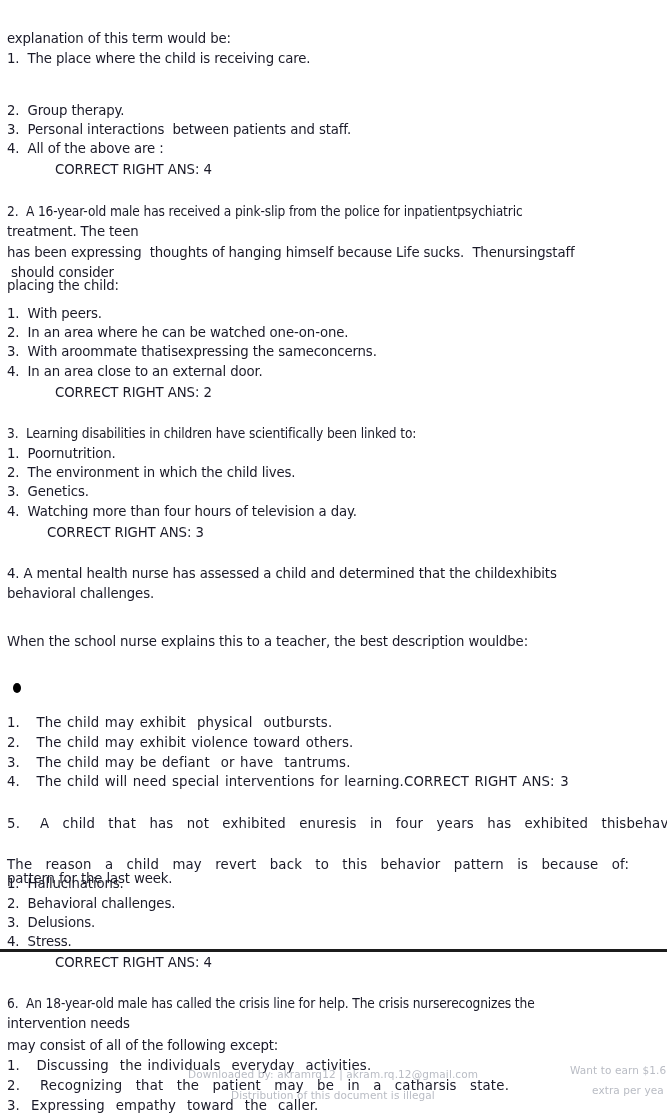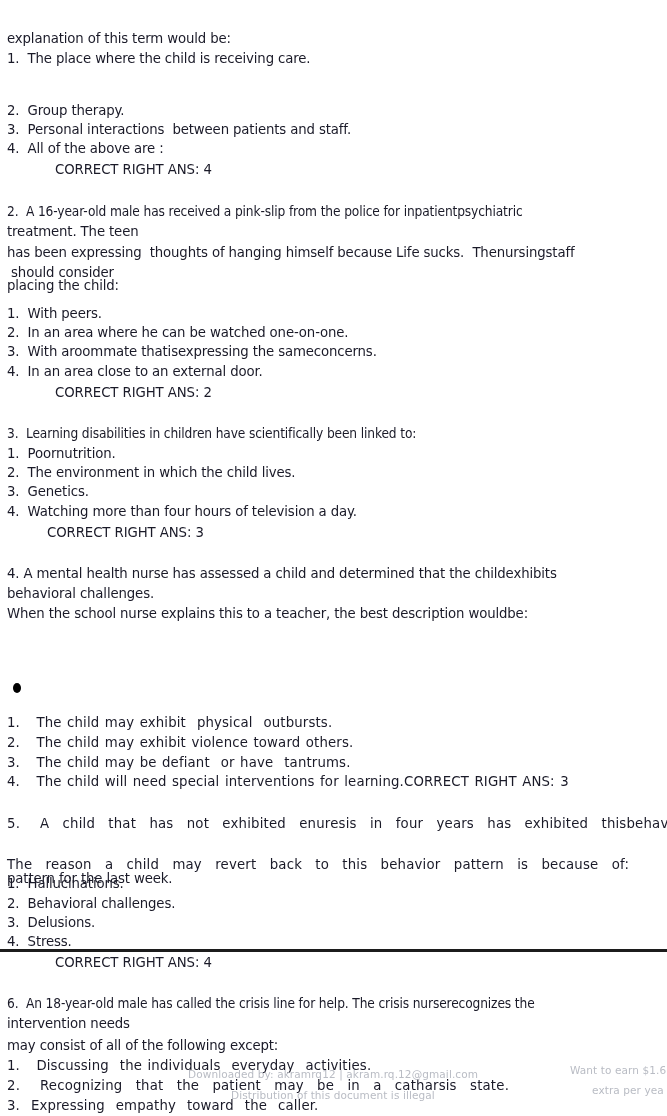--- a/index.html
+++ b/index.html
@@ -113,21 +113,21 @@
 
     <div class="line small-q" style="top:424px"><span class="t">3.  Learning disabilities in children have scientifically been linked to:</span></div>
     <div class="line" style="top:444px"><span class="t">1.  Poornutrition.</span></div>
     <div class="line" style="top:463px"><span class="t">2.  The environment in which the child lives.</span></div>
     <div class="line" style="top:482px"><span class="t">3.  Genetics.</span></div>
     <div class="line" style="top:502px"><span class="t">4.  Watching more than four hours of television a day.</span></div>
     <div class="line ans" style="top:523px;left:-1px"><span class="t">CORRECT RIGHT ANS: 3</span></div>
 
     <div class="line" style="top:564px"><span class="t">4. A mental health nurse has assessed a child and determined that the childexhibits</span></div>
     <div class="line" style="top:584px"><span class="t">behavioral challenges.</span></div>
-    <div class="line" style="top:604px"><span class="t">When the school nurse explains this to a teacher, the best description wouldbe:</span></div>
+    <div class="line" style="top:632px"><span class="t">When the school nurse explains this to a teacher, the best description wouldbe:</span></div>
 
     <div class="bullet-dot"></div>
 
     <div class="line justified" style="top:713px"><span class="t">1.   The child may exhibit  physical  outbursts.</span></div>
     <div class="line justified" style="top:733px"><span class="t">2.   The child may exhibit violence toward others.</span></div>
     <div class="line justified" style="top:753px"><span class="t">3.   The child may be defiant  or have  tantrums.</span></div>
     <div class="line justified" style="top:772px"><span class="t">4.   The child will need special interventions for learning.CORRECT RIGHT ANS: 3</span></div>
 
     <div class="line justified2" style="top:814px"><span class="t">5.   A  child  that  has  not  exhibited  enuresis  in  four  years  has  exhibited  thisbehavior</span></div>
     <div class="line" style="top:869px"><span class="t">pattern for the last week.</span></div>

